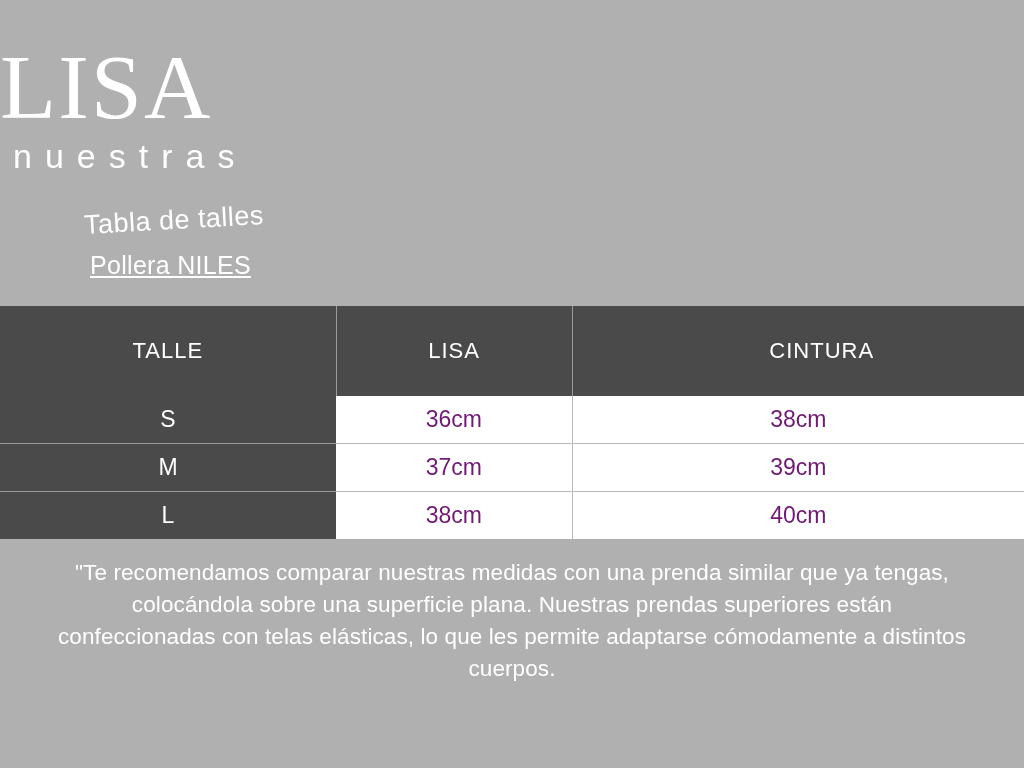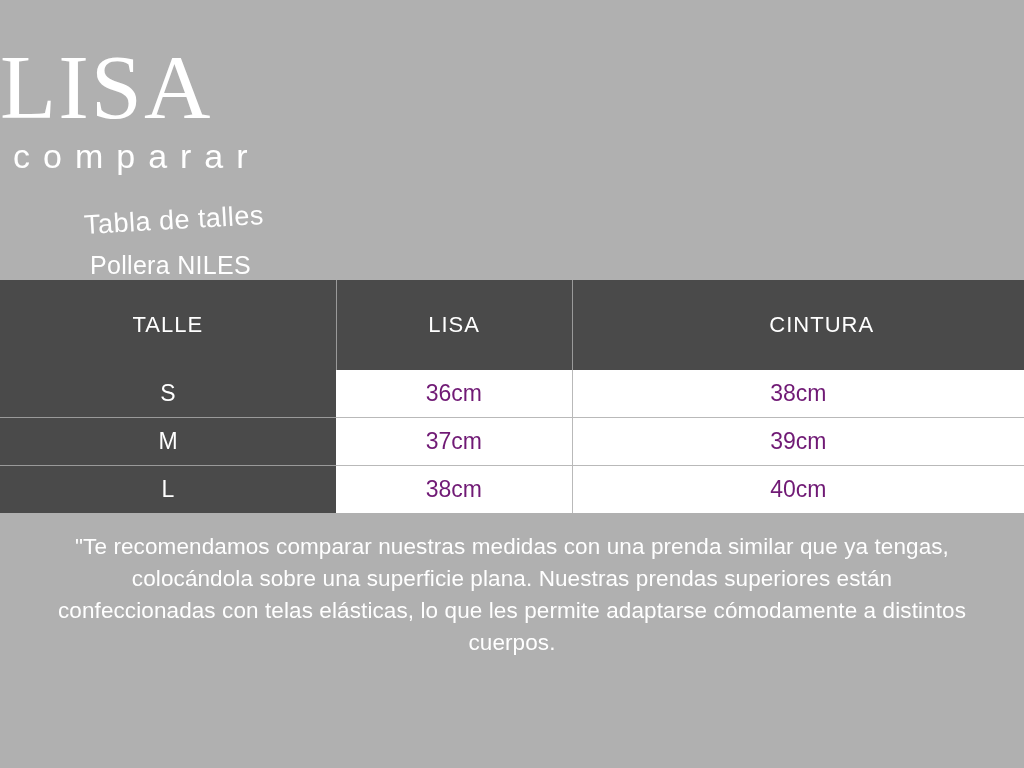--- a/index.html
+++ b/index.html
@@ -58,24 +58,26 @@
     transform: rotate(-3.2deg);
     transform-origin: left center;
     display: inline-block;
   }
   .title-sub {
     font-size: 25px;
     font-weight: 400;
     margin-top: 10px;
     padding-left: 6px;
     letter-spacing: 0.3px;
+    text-decoration: underline;
   }
 
   
   .table-wrap {
+    margin-top: 26px;
     width: 100%;
   }
   table.size-table {
     width: 100%;
     border-collapse: collapse;
     table-layout: fixed;
   }
   table.size-table th,
   table.size-table td {
     text-align: center;
@@ -125,21 +127,21 @@
     letter-spacing: 0.1px;
   }
 </style>
 </head>
 <body>
 
 <div class="page">
 
   <div class="brand">
     <div class="brand-main">LISA</div>
-    <div class="brand-sub">comparar</div>
+    <div class="brand-sub">nuestras</div>
   </div>
 
   <div class="titles">
     <div class="title-main">Tabla de talles</div>
     <div class="title-sub">Pollera NILES</div>
   </div>
 
   <div class="table-wrap">
     <table class="size-table">
       <colgroup>

